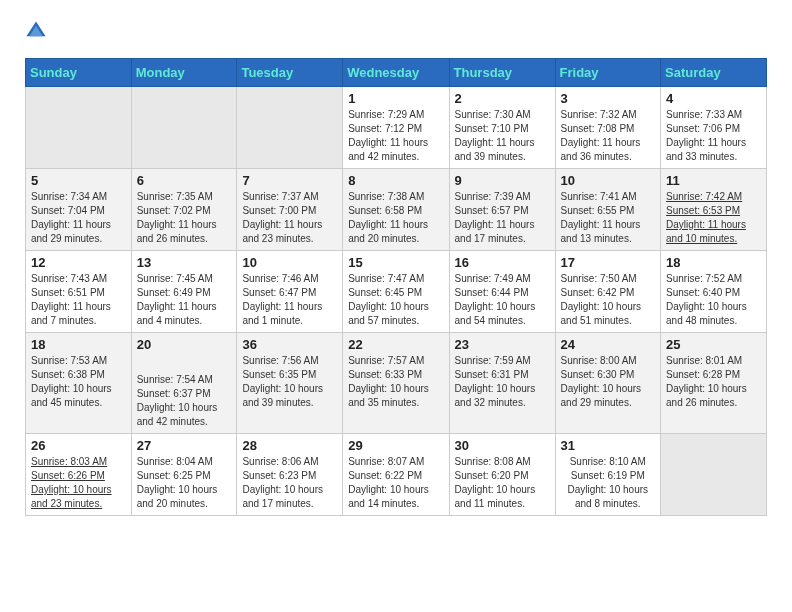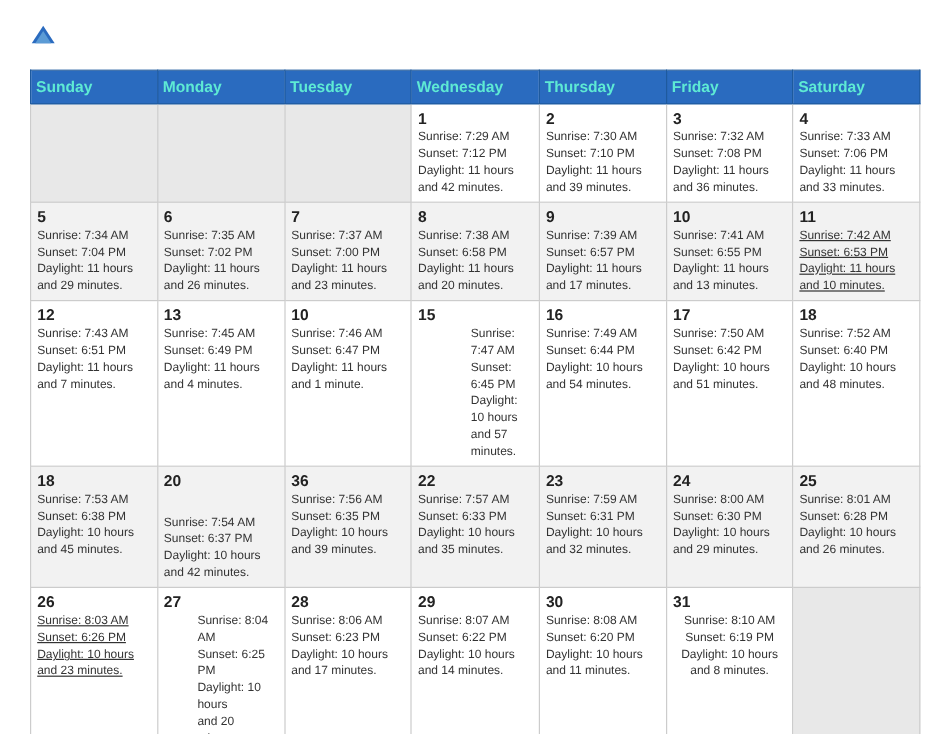--- a/index.html
+++ b/index.html
@@ -232,21 +232,21 @@
         </td>
         <td>
           <span class="day-num">10</span>
           <div class="day-info" style="white-space: pre-line;">Sunrise: 7:46 AM
 Sunset: 6:47 PM
 Daylight: 11 hours
 and 1 minute.</div>
         </td>
         <td>
           <span class="day-num">15</span>
-          <div class="day-info" style="white-space: pre-line; margin-left: 44px;">Sunrise: 7:47 AM
+          <div class="day-info" style="white-space: pre-line;">Sunrise: 7:47 AM
 Sunset: 6:45 PM
 Daylight: 10 hours
 and 57 minutes.</div>
         </td>
         <td>
           <span class="day-num">16</span>
           <div class="day-info" style="white-space: pre-line;">Sunrise: 7:49 AM
 Sunset: 6:44 PM
 Daylight: 10 hours
 and 54 minutes.</div>
@@ -320,21 +320,21 @@
       <tr>
         <td>
           <span class="day-num">26</span>
           <div class="day-info" style="white-space: pre-line; text-decoration: underline;">Sunrise: 8:03 AM
 Sunset: 6:26 PM
 Daylight: 10 hours
 and 23 minutes.</div>
         </td>
         <td>
           <span class="day-num">27</span>
-          <div class="day-info" style="white-space: pre-line; margin-left: 28px;">Sunrise: 8:04 AM
+          <div class="day-info" style="white-space: pre-line;">Sunrise: 8:04 AM
 Sunset: 6:25 PM
 Daylight: 10 hours
 and 20 minutes.</div>
         </td>
         <td>
           <span class="day-num">28</span>
           <div class="day-info" style="white-space: pre-line;">Sunrise: 8:06 AM
 Sunset: 6:23 PM
 Daylight: 10 hours
 and 17 minutes.</div>

